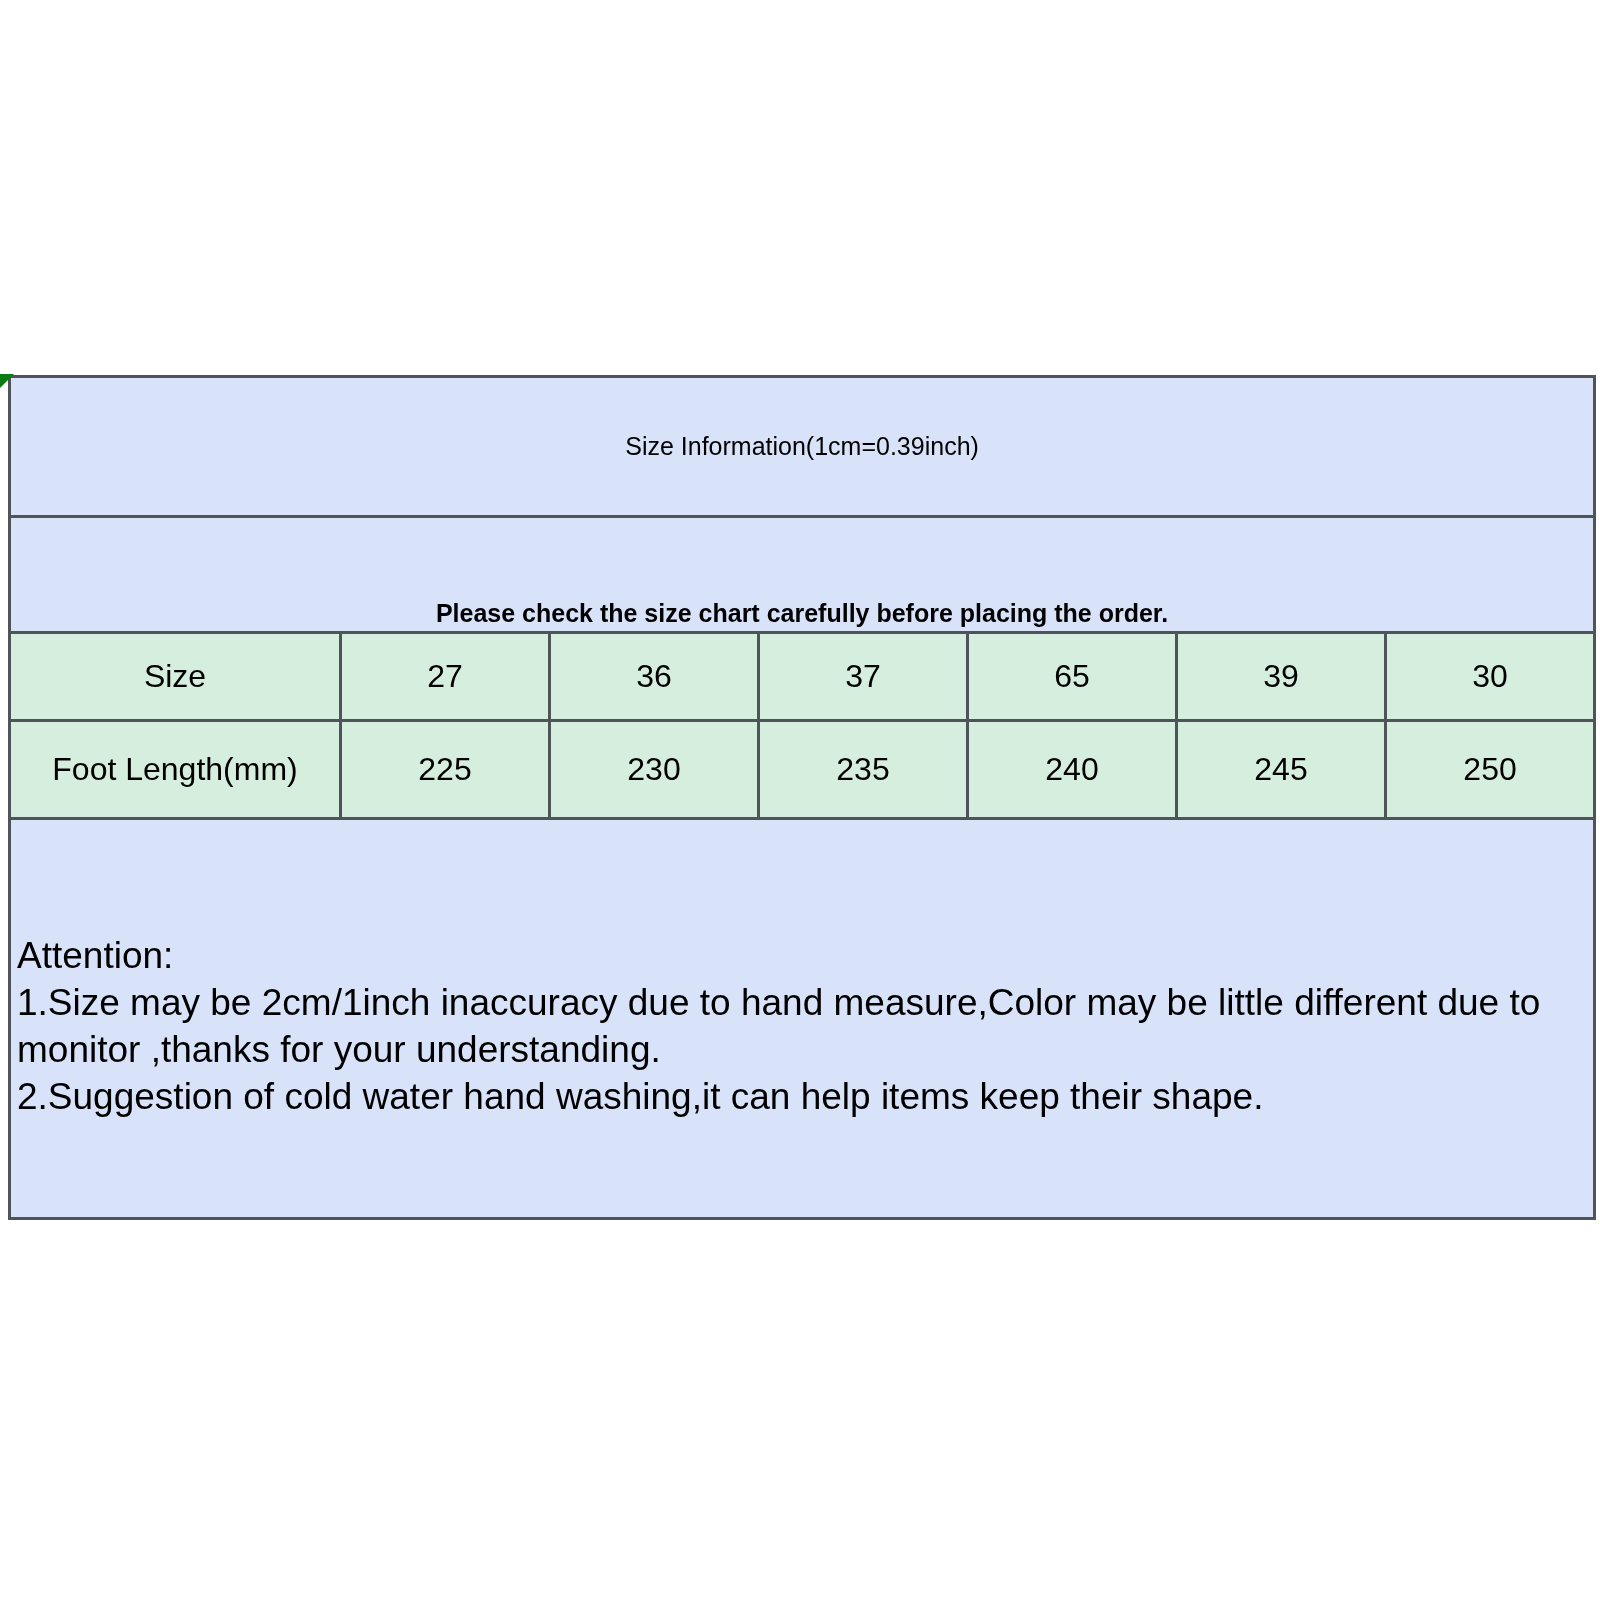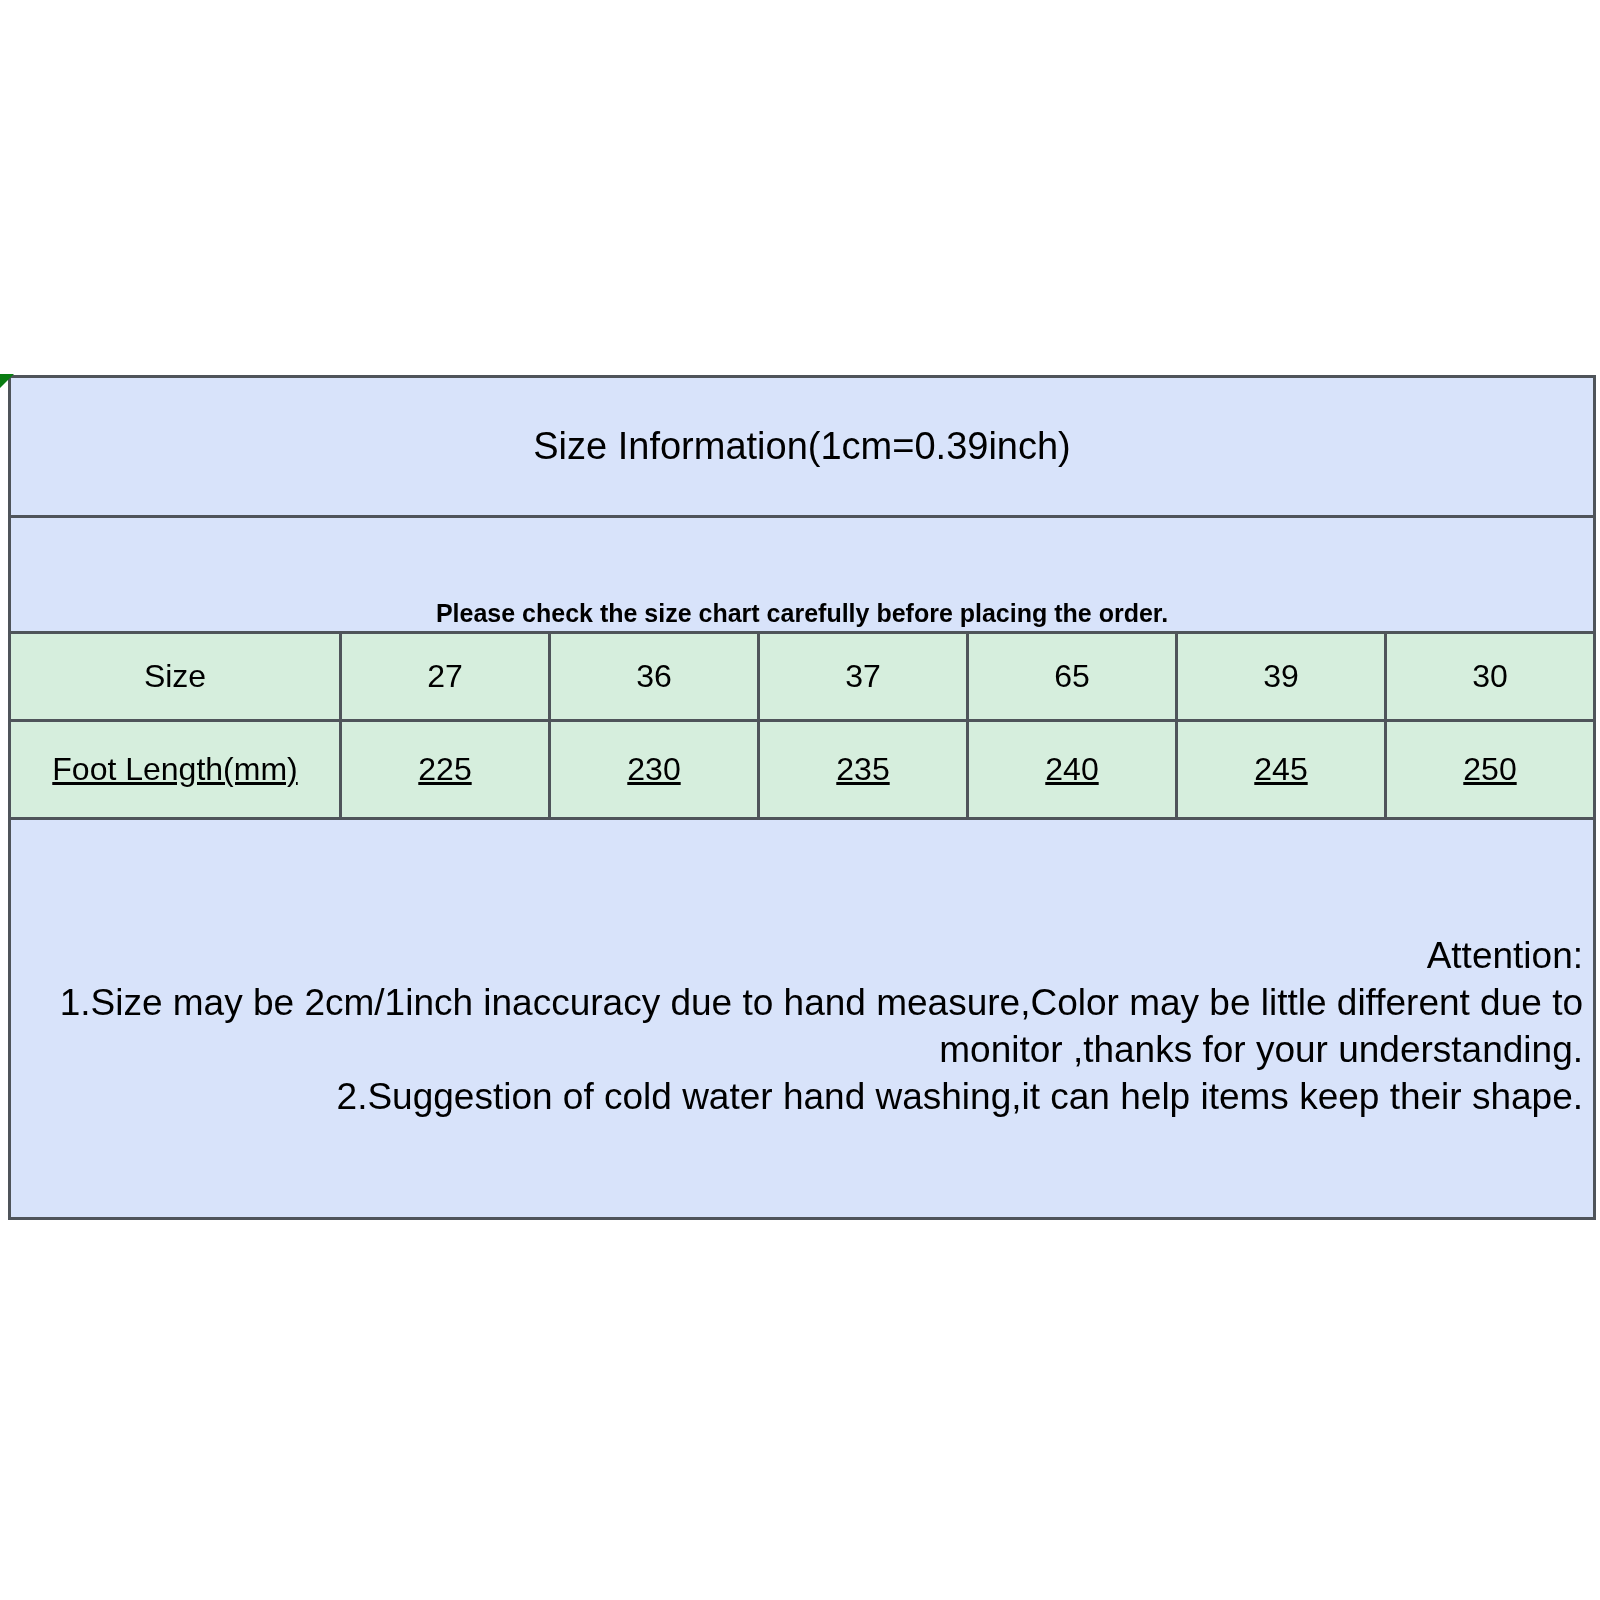--- a/index.html
+++ b/index.html
@@ -29,30 +29,30 @@
     text-align: center;
     padding: 0;
     overflow: hidden;
   }
   col.c0 { width: 331px; }
   col.cn { width: 209px; }
 
   tr.row-title    { height: 140px; }
   tr.row-sub      { height: 116px; }
   tr.row-size     { height: 88px;  }
-  tr.row-foot     { height: 98px; text-decoration: underline;  }
+  tr.row-foot     { height: 98px;  }
   tr.row-attention{ height: 400px; }
 
   tr.row-title td,
   tr.row-sub td {
     background: var(--blue_bg, #d8e3fa);
   }
   tr.row-title td {
     vertical-align: middle;
-    font-size: 38px;
+    font-size: 25px;
     font-weight: 400;
   }
   tr.row-sub td {
     vertical-align: bottom;
     font-size: 25px;
     font-weight: 700;
     padding-bottom: 3px;
   }
   tr.row-size td,
   tr.row-foot td {
@@ -66,21 +66,20 @@
     vertical-align: middle;
     text-align: left;
   }
   .attention {
     font-size: 37px;
     line-height: 47px;
     white-space: pre-line;
     padding-left: 6px;
     padding-right: 10px;
     margin-top: 14px;
-    text-align: right;
   }
   .corner-triangle {
     position: absolute;
     left: 0;
     top: 374px;
     width: 0;
     height: 0;
     border-top: 14px solid var(--corner_green, #0a7d12);
     border-right: 14px solid transparent;
     z-index: 2;

